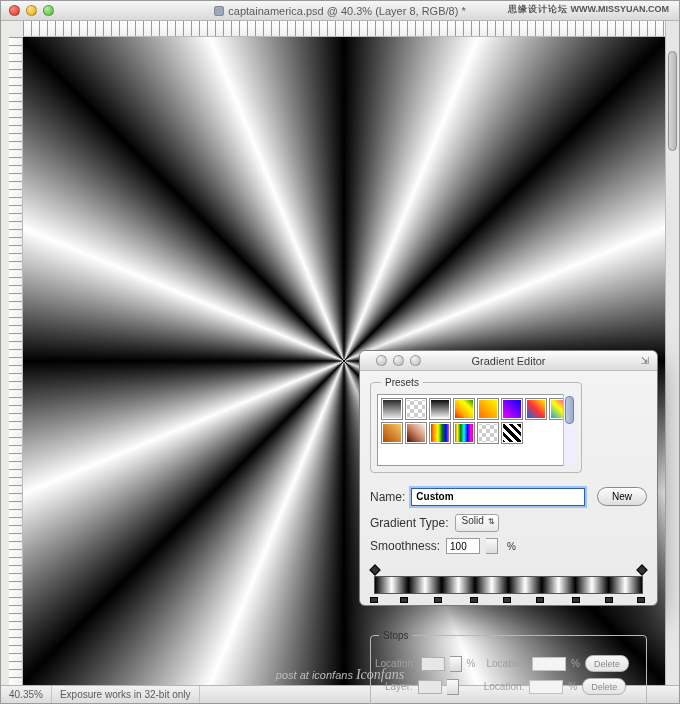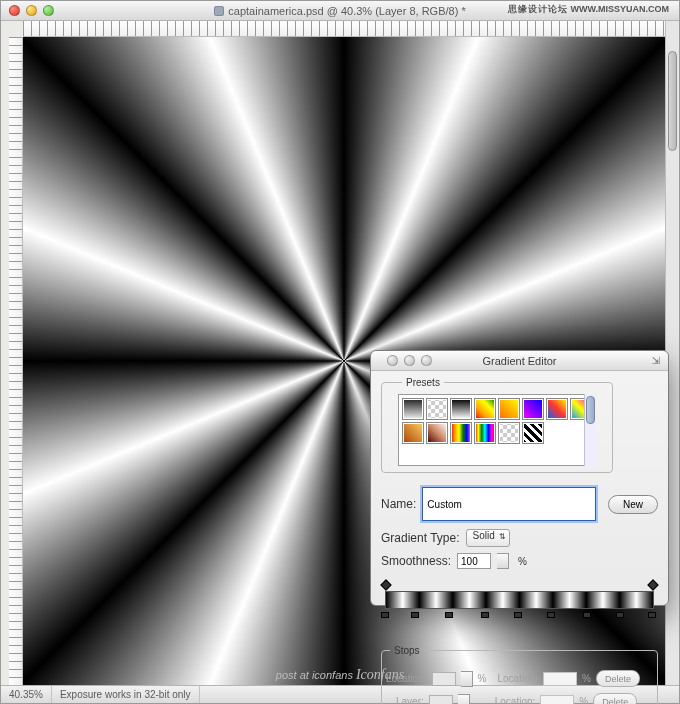--- a/index.html
+++ b/index.html
@@ -29,39 +29,39 @@
       #000 180deg,#fff 202.5deg,#000 225deg,#fff 247.5deg,#000 270deg,#fff 292.5deg,#000 315deg,#fff 337.5deg,#000 360deg);
     filter:blur(.3px);}
   .statusbar{position:absolute; left:0; right:0; bottom:0; height:18px; background:linear-gradient(#f2f2f2,#dcdcdc); border-top:1px solid #b5b5b5; display:flex; align-items:center; font-size:10px; color:#5a5a5a;}
   .status-cell{padding:0 8px; border-right:1px solid #c4c4c4; height:100%; display:flex; align-items:center;}
   .watermark-top{position:absolute; top:2px; right:10px; font-size:9px; color:#555; font-family:Arial;font-weight:bold;}
   .watermark-top .cn{letter-spacing:1px;}
   .watermark-bottom{position:absolute; bottom:20px; left:0; right:0; text-align:center; font-size:11px; color:#bdbdbd; font-style:italic;}
   .watermark-bottom span:last-child{font-family:"Brush Script MT",cursive; font-style:italic; font-size:14px;}
 
   
-  .dialog{position:absolute; left:370px; top:350px; width:299px; height:256px; background:linear-gradient(#f4f4f4,#eaeaea); border:1px solid #7c7c7c; border-radius:6px; box-shadow:0 12px 30px rgba(0,0,0,.5);}
+  .dialog{position:absolute; left:359px; top:350px; width:299px; height:256px; background:linear-gradient(#f4f4f4,#eaeaea); border:1px solid #7c7c7c; border-radius:6px; box-shadow:0 12px 30px rgba(0,0,0,.5);}
   .dlg-title{height:20px; background:linear-gradient(#fdfdfd,#dcdcdc); border-bottom:1px solid #bcbcbc; border-radius:6px 6px 0 0; position:relative;}
   .dlg-title .traffic{position:absolute; left:8px; top:4px;}
   .dlg-title-text{position:absolute; left:0; right:0; text-align:center; font-size:11px; color:#3c3c3c; line-height:20px;}
   .pin{position:absolute; right:6px; top:4px; width:12px;height:12px; font-size:10px; color:#666; text-align:center;}
   .dlg-body{position:absolute; top:20px; left:0; right:0; bottom:0; padding:6px 10px 8px;}
   
-  fieldset{border:1px solid #b8b8b8; border-radius:4px; padding:6px 16px 6px; margin:0; position:relative;}
+  fieldset{border:1px solid #b8b8b8; border-radius:4px; padding:6px 6px 6px; margin:0; position:relative;}
   legend{font-size:10px; color:#333; padding:0 4px; margin-left:4px;}
   .presets-box{width:200px;}
   .preset-grid{background:#fff; border:1px solid #9a9a9a; padding:3px; height:72px; overflow:hidden;}
   .preset-row{display:flex; gap:2px; margin-bottom:2px;}
   .preset{width:22px; height:22px; border:1px solid #888; box-shadow:inset 0 0 0 1px #fff;}
   .btn-col{position:absolute; right:10px; top:26px; width:63px; display:flex; flex-direction:column; gap:4px;}
   .mac-btn{height:19px; font-size:10px; border:1px solid #888; border-radius:10px; background:linear-gradient(#fcfcfc,#dedede); box-shadow:inset 0 1px 0 #fff; cursor:pointer;}
   .mac-btn.default{background:linear-gradient(#c9e6ff,#7fb8f2); border-color:#3f76b6; color:#123;}
   
   .row{display:flex; align-items:center; gap:6px; font-size:10px; color:#333; margin-top:8px;}
-  .name-input{flex:1; height:18px; border:1px solid #2f5fa3; background:#fff; font-size:10px; padding:16px 4px; box-shadow:0 0 0 2px rgba(88,150,255,.5);}
+  .name-input{flex:1; height:18px; border:1px solid #2f5fa3; background:#fff; font-size:10px; padding:0 4px; box-shadow:0 0 0 2px rgba(88,150,255,.5);font-weight:bold;}
   .label-r{font-size:12px; color:#333;}
   .select{height:18px; border:1px solid #a2a2a2; border-radius:3px; background:linear-gradient(#ffffff,#e7e7e7); font-size:10px; padding:0 14px 0 6px; position:relative;}
   .num-input{width:34px; height:16px; border:1px solid #9a9a9a; font-size:10px; text-align:left; padding:0 3px; background:#fff;}
   .stepper{width:12px;height:16px;border:1px solid #9a9a9a;border-left:none; background:linear-gradient(#fafafa,#dcdcdc);}
   .pct{margin-left:3px;}
   
   .grad-bar-wrap{margin-top:10px; position:relative; height:44px;}
   .grad-bar{position:absolute; left:4px; right:4px; top:12px; height:18px; border:1px solid #555;
     background:repeating-linear-gradient(to right,#000 0%,#fff 6.25%,#000 12.5%);}
   .stop-top{position:absolute; top:2px; width:10px; height:10px;}

